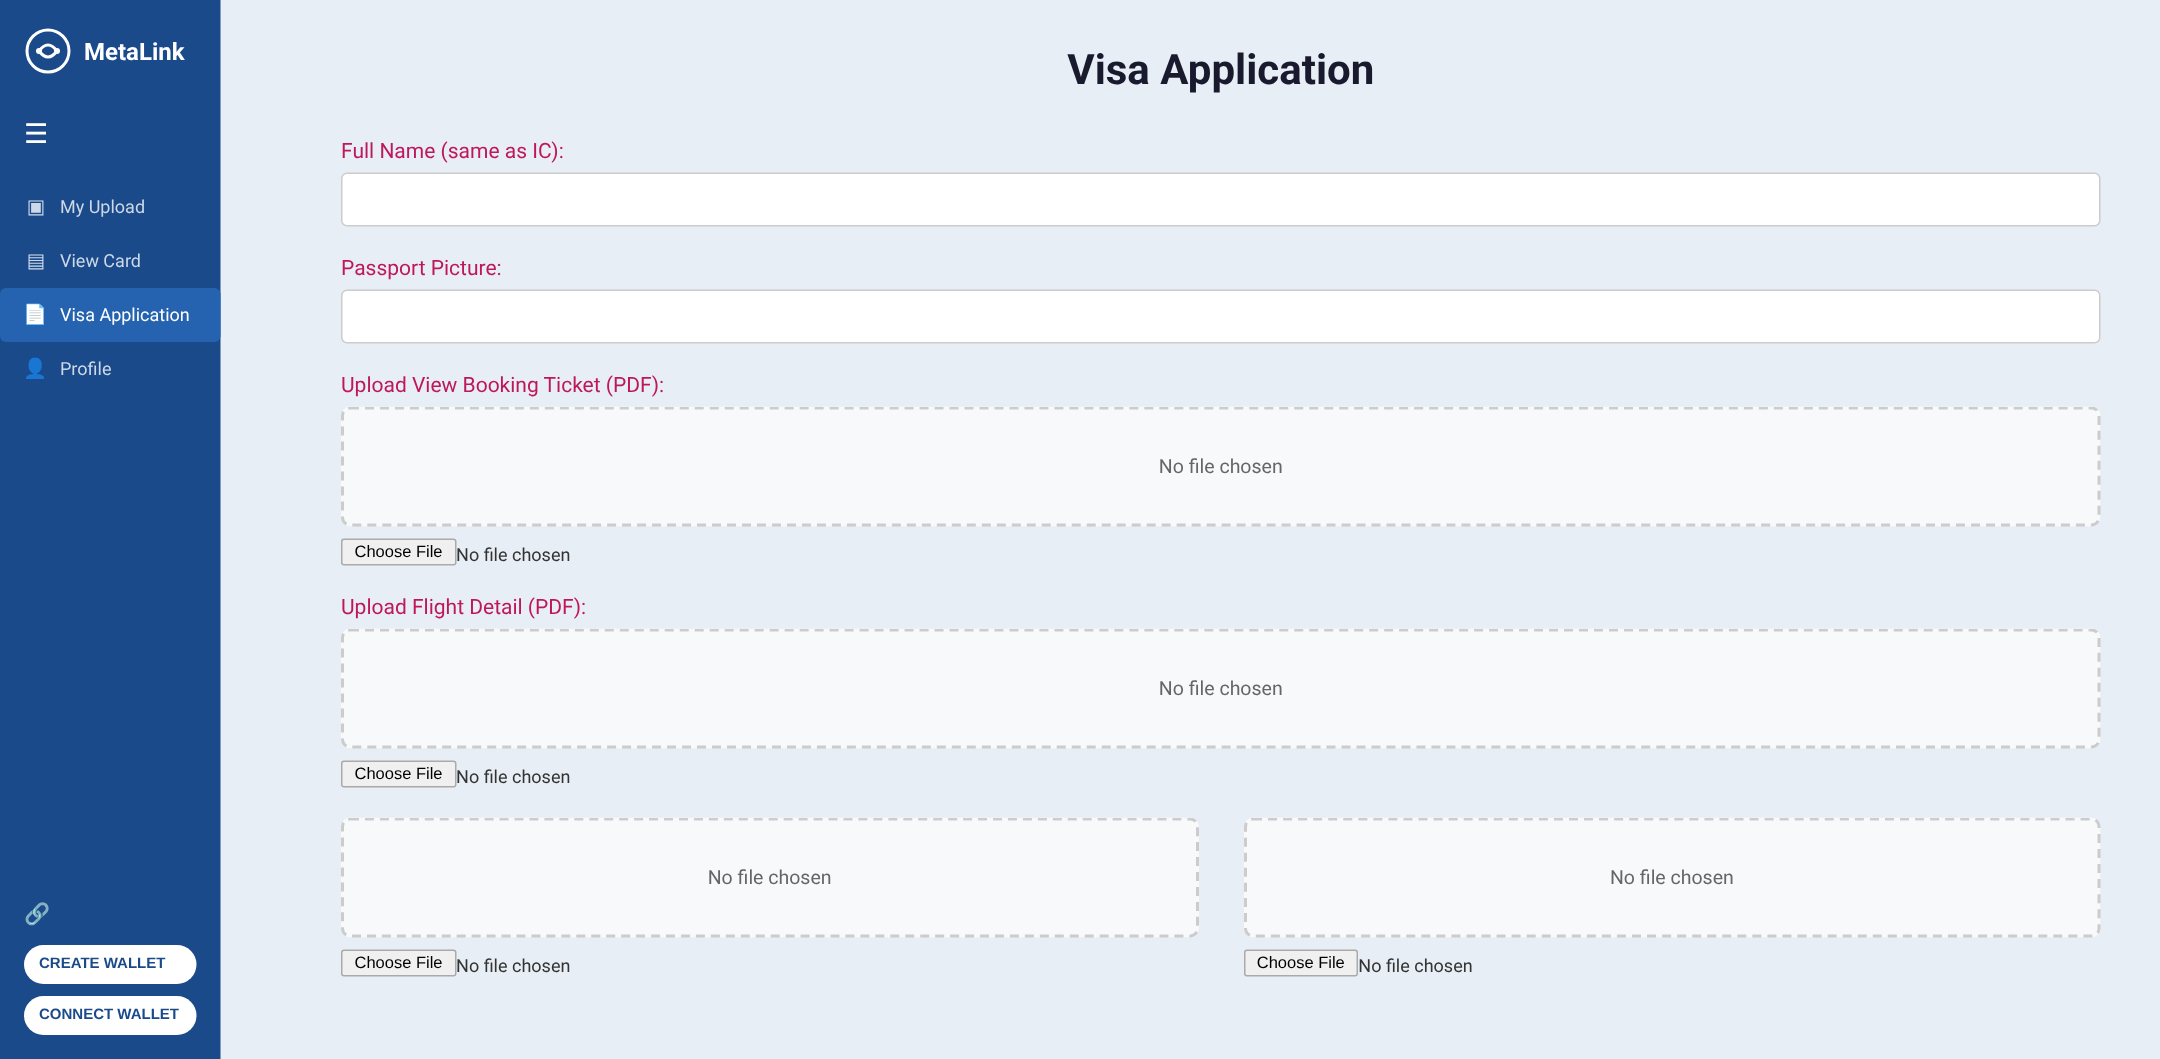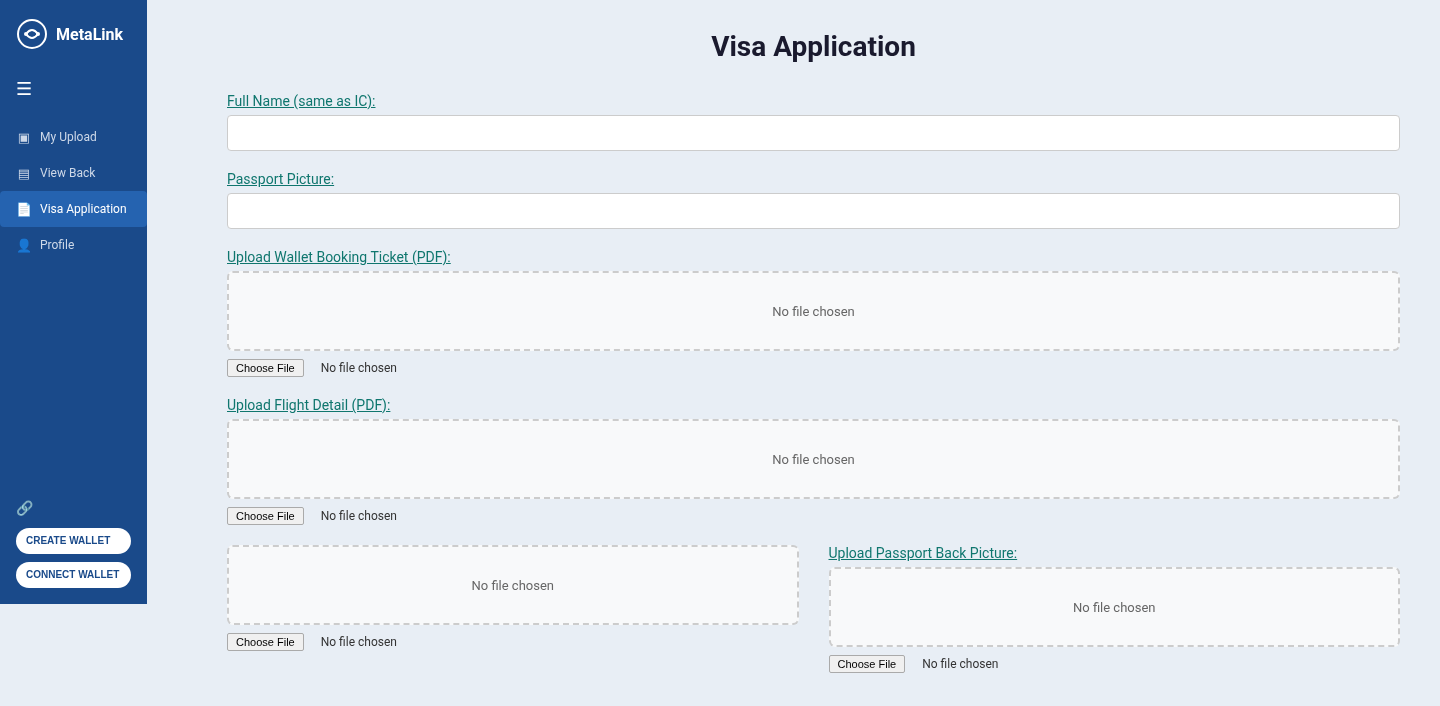--- a/index.html
+++ b/index.html
@@ -19,21 +19,21 @@
 
     
     .sidebar {
       width: 147px;
       background: #1a4a8a;
       display: flex;
       flex-direction: column;
       padding: 0;
       position: relative;
       flex-shrink: 0;
-      height: 604px;
+      height: 706px;
     }
 
     .sidebar-logo {
       display: flex;
       align-items: center;
       gap: 8px;
       padding: 18px 16px;
       color: white;
       font-weight: 700;
       font-size: 16px;
@@ -120,25 +120,24 @@
       text-align: center;
       margin-bottom: 30px;
     }
 
     .form-section {
       margin-bottom: 20px;
     }
 
     .form-label {
       font-size: 14px;
-      color: #0f766e;
+      color: #be185d;
       margin-bottom: 6px;
       display: block;
       font-weight: 400;
-      text-decoration: underline;
     }
 
     .form-input {
       width: 100%;
       padding: 8px 12px;
       border: 1px solid #ccc;
       border-radius: 4px;
       background: white;
       font-size: 14px;
       outline: none;
@@ -161,22 +160,22 @@
       width: 100%;
       height: 80px;
     }
 
     .upload-zone-half {
       height: 80px;
     }
 
     .file-input-row {
       display: flex;
-      align-items: center;
-      gap: 17px;
+      align-items: flex-end;
+      gap: 0;
       font-size: 12px;
       color: #333;
     }
 
     .choose-file-btn {
       border: 1px solid #aaa;
       background: #f0f0f0;
       padding: 2px 8px;
       font-size: 11px;
       cursor: pointer;
@@ -207,21 +206,21 @@
     <span>☰</span>
   </div>
 
   <nav class="sidebar-nav">
     <div class="sidebar-item">
       <span class="sidebar-item-icon">▣</span>
       <span>My Upload</span>
     </div>
     <div class="sidebar-item">
       <span class="sidebar-item-icon">▤</span>
-      <span>View Back</span>
+      <span>View Card</span>
     </div>
     <div class="sidebar-item active">
       <span class="sidebar-item-icon">📄</span>
       <span>Visa Application</span>
     </div>
     <div class="sidebar-item">
       <span class="sidebar-item-icon">👤</span>
       <span>Profile</span>
     </div>
   </nav>
@@ -244,21 +243,21 @@
     <label class="form-label">Full Name (same as IC):</label>
     <input type="text" class="form-input" value="" style="">
   </div>
 
   <div class="form-section">
     <label class="form-label">Passport Picture:</label>
     <input type="text" class="form-input" value="" style="">
   </div>
 
   <div class="form-section">
-    <label class="form-label">Upload Wallet Booking Ticket (PDF):</label>
+    <label class="form-label">Upload View Booking Ticket (PDF):</label>
     <div class="upload-zone upload-zone-full">
       <span>No file chosen</span>
     </div>
     <div class="file-input-row">
       <button class="choose-file-btn">Choose File</button>
       <span>No file chosen</span>
     </div>
   </div>
 
   <div class="form-section">
@@ -276,21 +275,20 @@
     <div>
       <div class="upload-zone upload-zone-half">
         <span>No file chosen</span>
       </div>
       <div class="file-input-row">
         <button class="choose-file-btn">Choose File</button>
         <span>No file chosen</span>
       </div>
     </div>
     <div>
-      <label class="form-label">Upload Passport Back Picture:</label>
       <div class="upload-zone upload-zone-half">
         <span>No file chosen</span>
       </div>
       <div class="file-input-row">
         <button class="choose-file-btn">Choose File</button>
         <span>No file chosen</span>
       </div>
     </div>
   </div>
 

